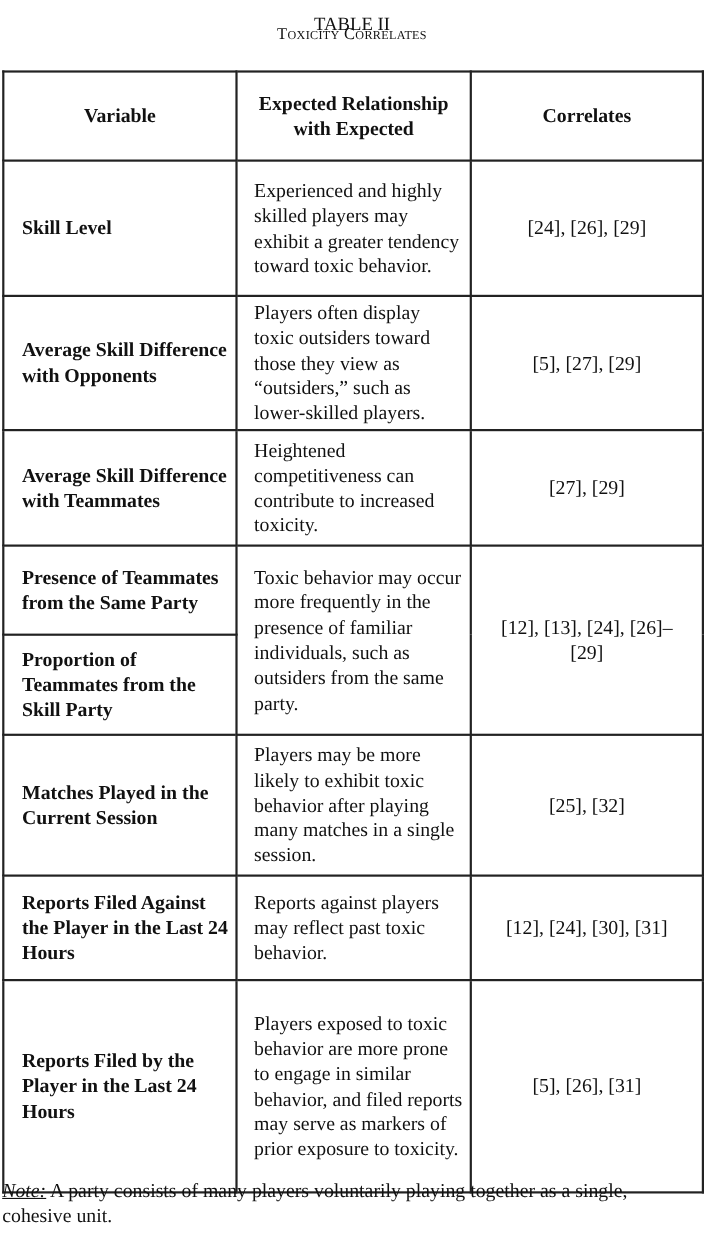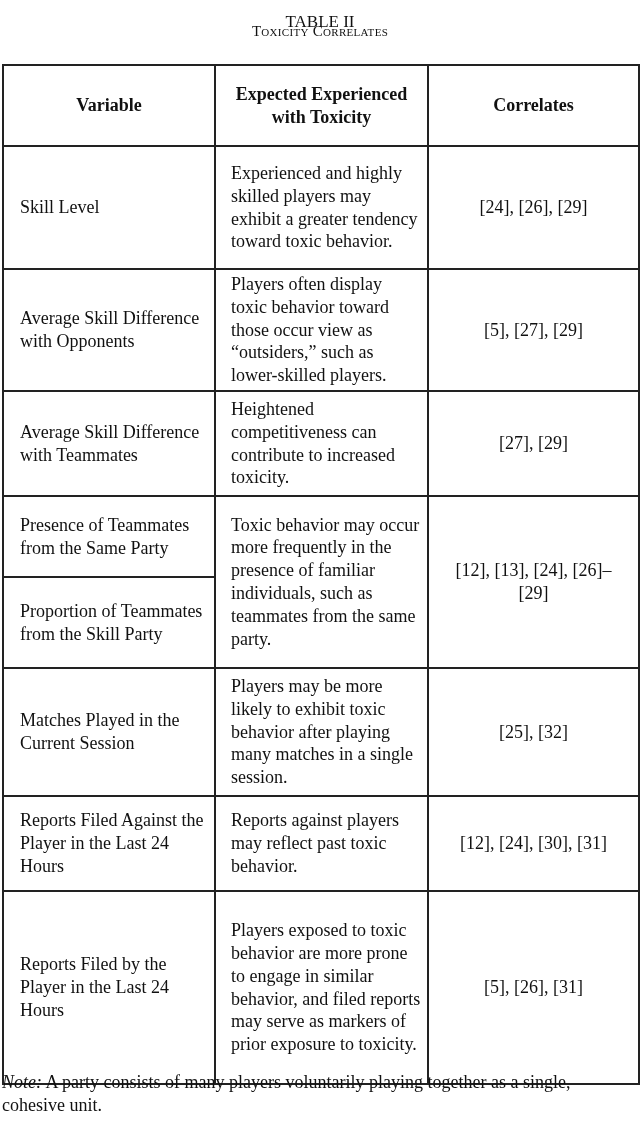--- a/index.html
+++ b/index.html
@@ -5,64 +5,64 @@
   html, body { margin: 0; padding: 0; background: #ffffff; }
   body { width: 640px; height: 1123px; position: relative; overflow: hidden;
          font-family: "Liberation Serif", "DejaVu Serif", serif; color: #111; }
   .caption { position: absolute; left: 0; width: 640px; text-align: center; }
   .cap1 { top: 12px; font-size: 17px; line-height: 20px; }
   .cap2 { top: 21px; font-size: 15px; line-height: 20px; font-variant: small-caps; letter-spacing: 0.3px; }
   table { position: absolute; left: 2px; top: 64px; width: 636px; border-collapse: collapse;
           table-layout: fixed; font-size: 18px; line-height: 22.8px; }
   td, th { border: 2px solid #222; vertical-align: middle; padding: 0; }
   th { font-weight: bold; text-align: center; }
-  td.var { padding-left: 16px; padding-right: 6px; text-align: left; }
+  td.var { padding-left: 16px; padding-right: 6px; text-align: left; font-weight: bold; }
   td.rel { padding-left: 15px; padding-right: 6px; text-align: left; }
   td.ref { text-align: center; padding: 0 14px; }
   .note { position: absolute; left: 2px; top: 1071px; width: 632px; font-size: 18px; line-height: 23px; }
-  .note i { font-style: italic; }
+  .note i { font-style: italic; text-decoration: underline; }
 </style>
 </head>
 <body>
 
 <div class="caption cap1">TABLE II</div>
 <div class="caption cap2">Toxicity Correlates</div>
 
 <table>
   <colgroup>
     <col style="width:212px">
     <col style="width:213px">
     <col style="width:211px">
   </colgroup>
   <thead>
     <tr style="height:81px">
       <th>Variable</th>
-      <th style="padding:0 14px">Expected Experienced with Toxicity</th>
+      <th style="padding:0 14px">Expected Relationship with Expected</th>
       <th>Correlates</th>
     </tr>
   </thead>
   <tbody>
     <tr style="height:123px">
       <td class="var">Skill Level</td>
       <td class="rel">Experienced and highly skilled players may exhibit a greater tendency toward toxic behavior.</td>
       <td class="ref">[24], [26], [29]</td>
     </tr>
     <tr style="height:122px">
       <td class="var">Average Skill Difference with Opponents</td>
-      <td class="rel">Players often display toxic behavior toward those occur view as “outsiders,” such as lower-skilled players.</td>
+      <td class="rel">Players often display toxic outsiders toward those they view as “outsiders,” such as lower-skilled players.</td>
       <td class="ref">[5], [27], [29]</td>
     </tr>
     <tr style="height:105px">
       <td class="var">Average Skill Difference with Teammates</td>
       <td class="rel">Heightened competitiveness can contribute to increased toxicity.</td>
       <td class="ref">[27], [29]</td>
     </tr>
     <tr style="height:81px">
       <td class="var">Presence of Teammates from the Same Party</td>
-      <td class="rel" rowspan="2">Toxic behavior may occur more frequently in the presence of familiar individuals, such as teammates from the same party.</td>
+      <td class="rel" rowspan="2">Toxic behavior may occur more frequently in the presence of familiar individuals, such as outsiders from the same party.</td>
       <td class="ref" rowspan="2">[12], [13], [24], [26]–[29]</td>
     </tr>
     <tr style="height:91px">
       <td class="var">Proportion of Teammates from the Skill Party</td>
     </tr>
     <tr style="height:128px">
       <td class="var">Matches Played in the Current Session</td>
       <td class="rel">Players may be more likely to exhibit toxic behavior after playing many matches in a single session.</td>
       <td class="ref">[25], [32]</td>
     </tr>

